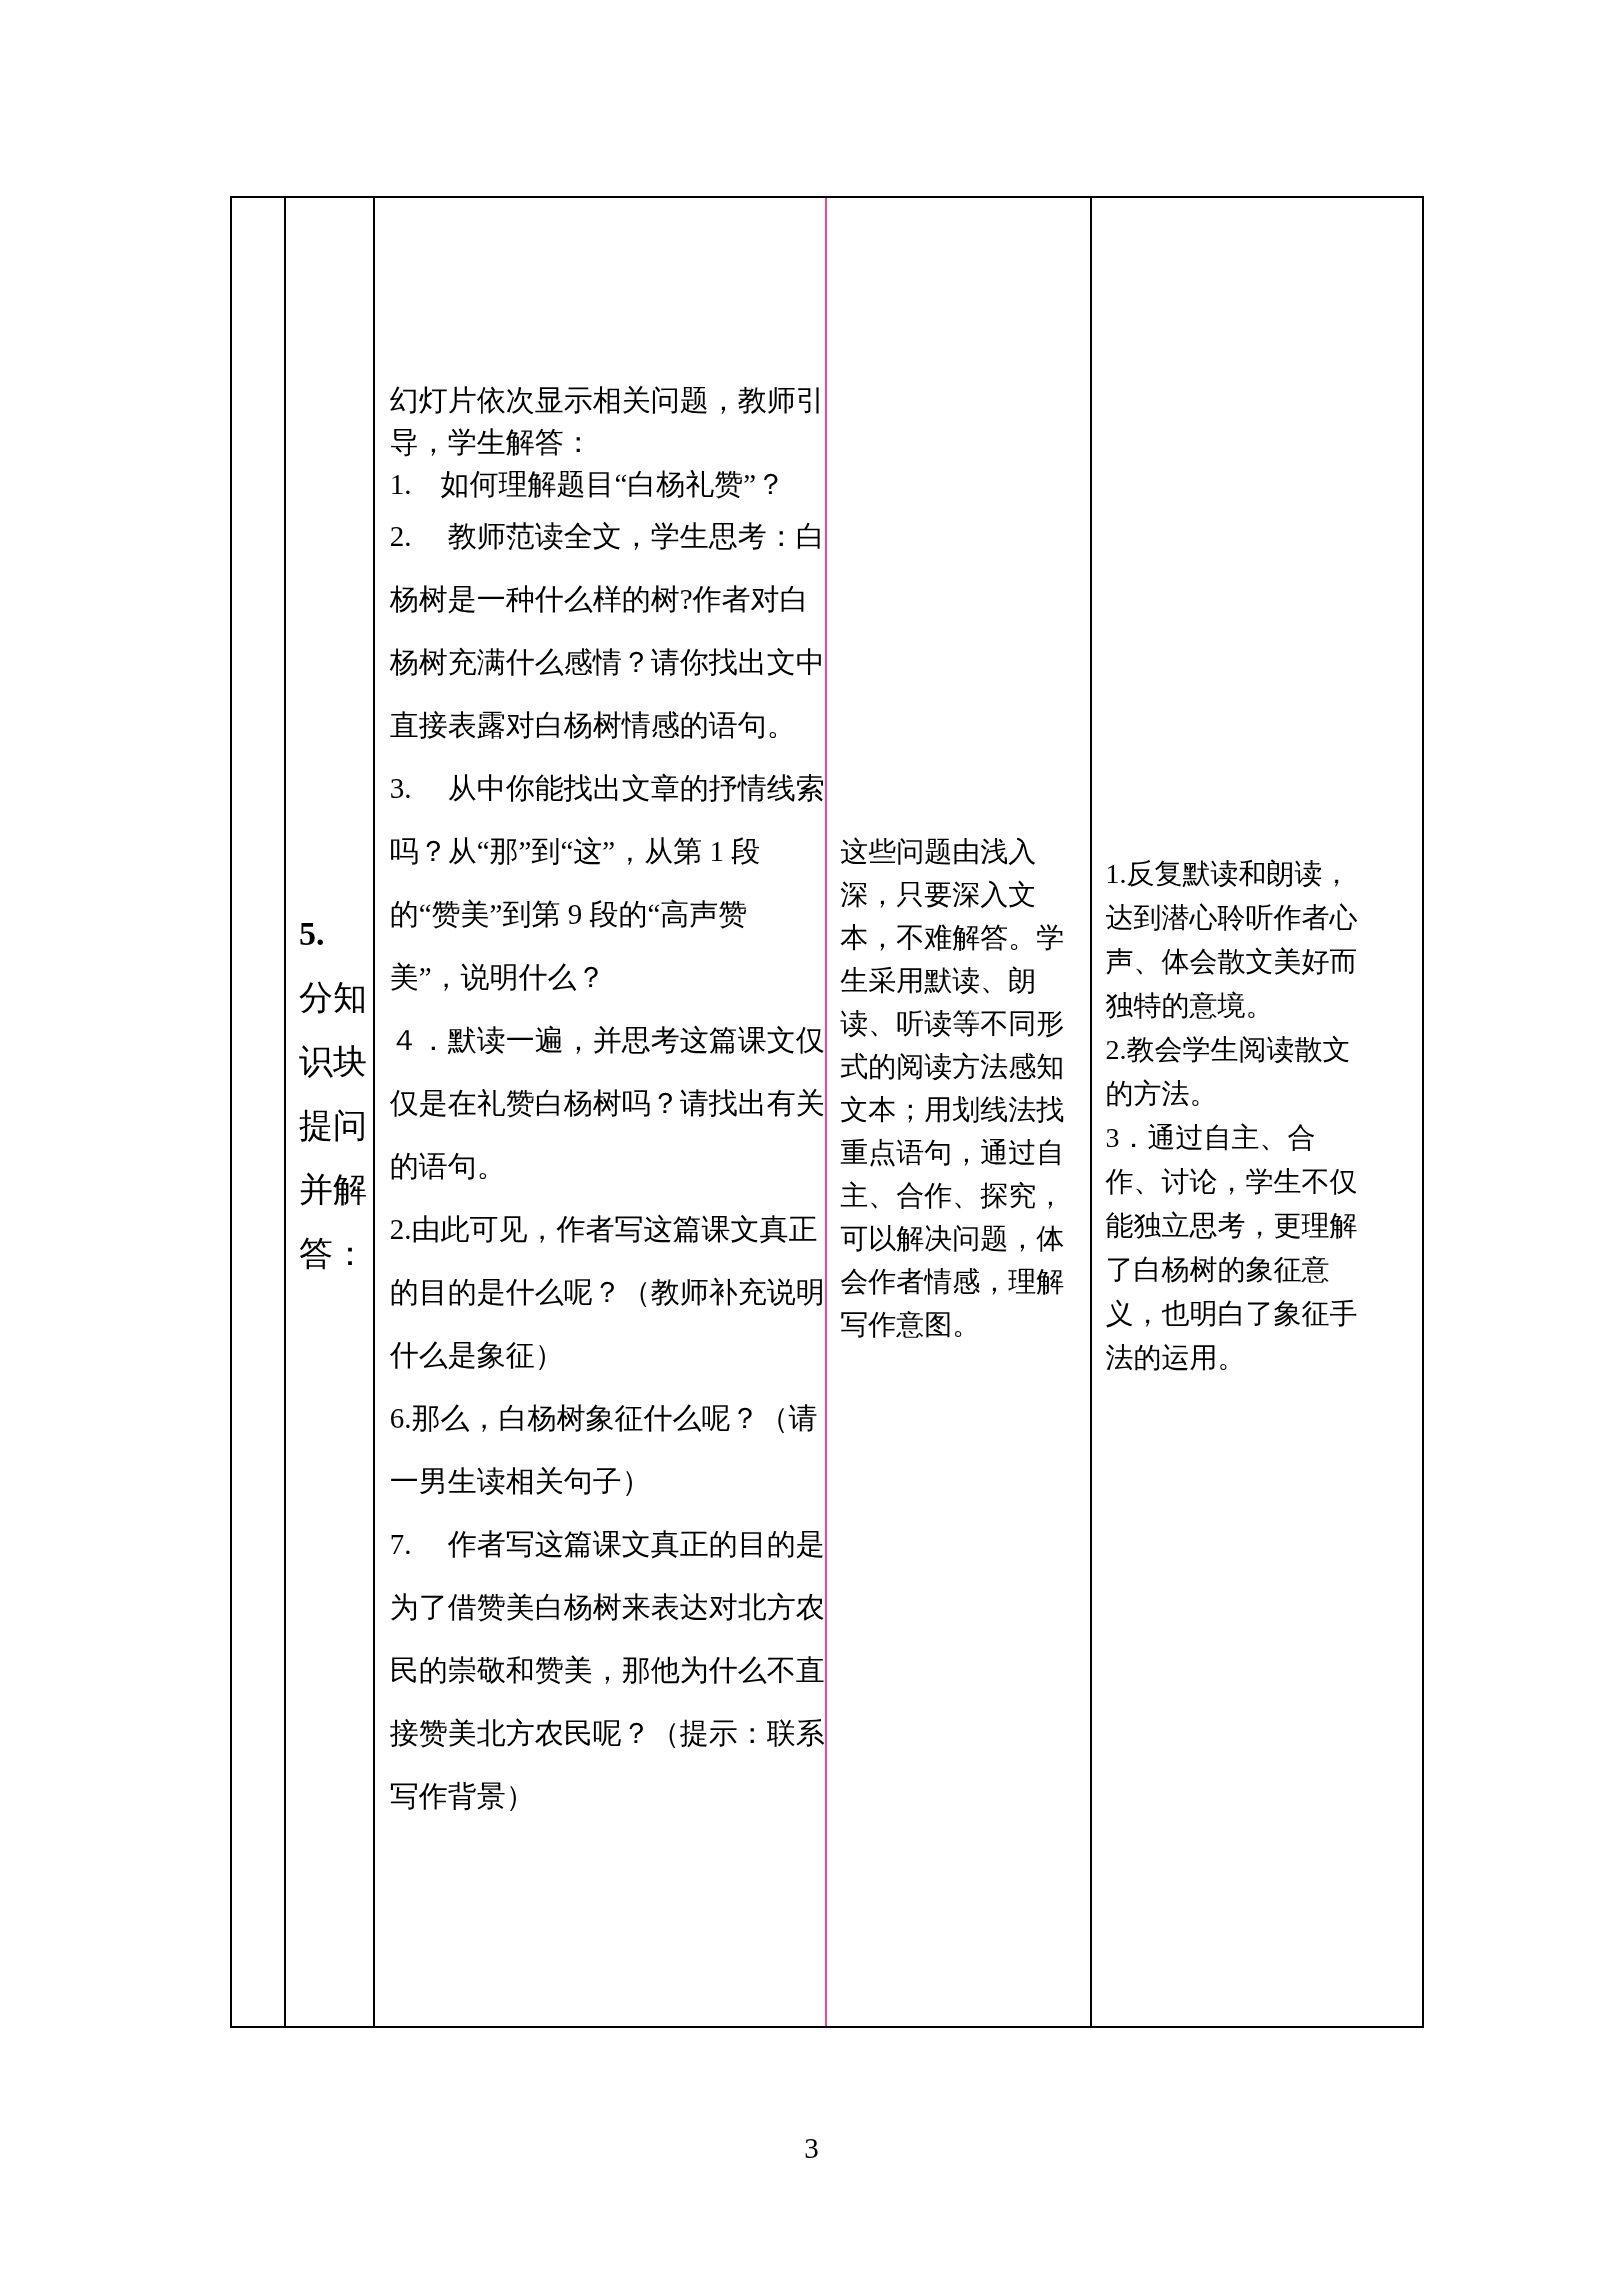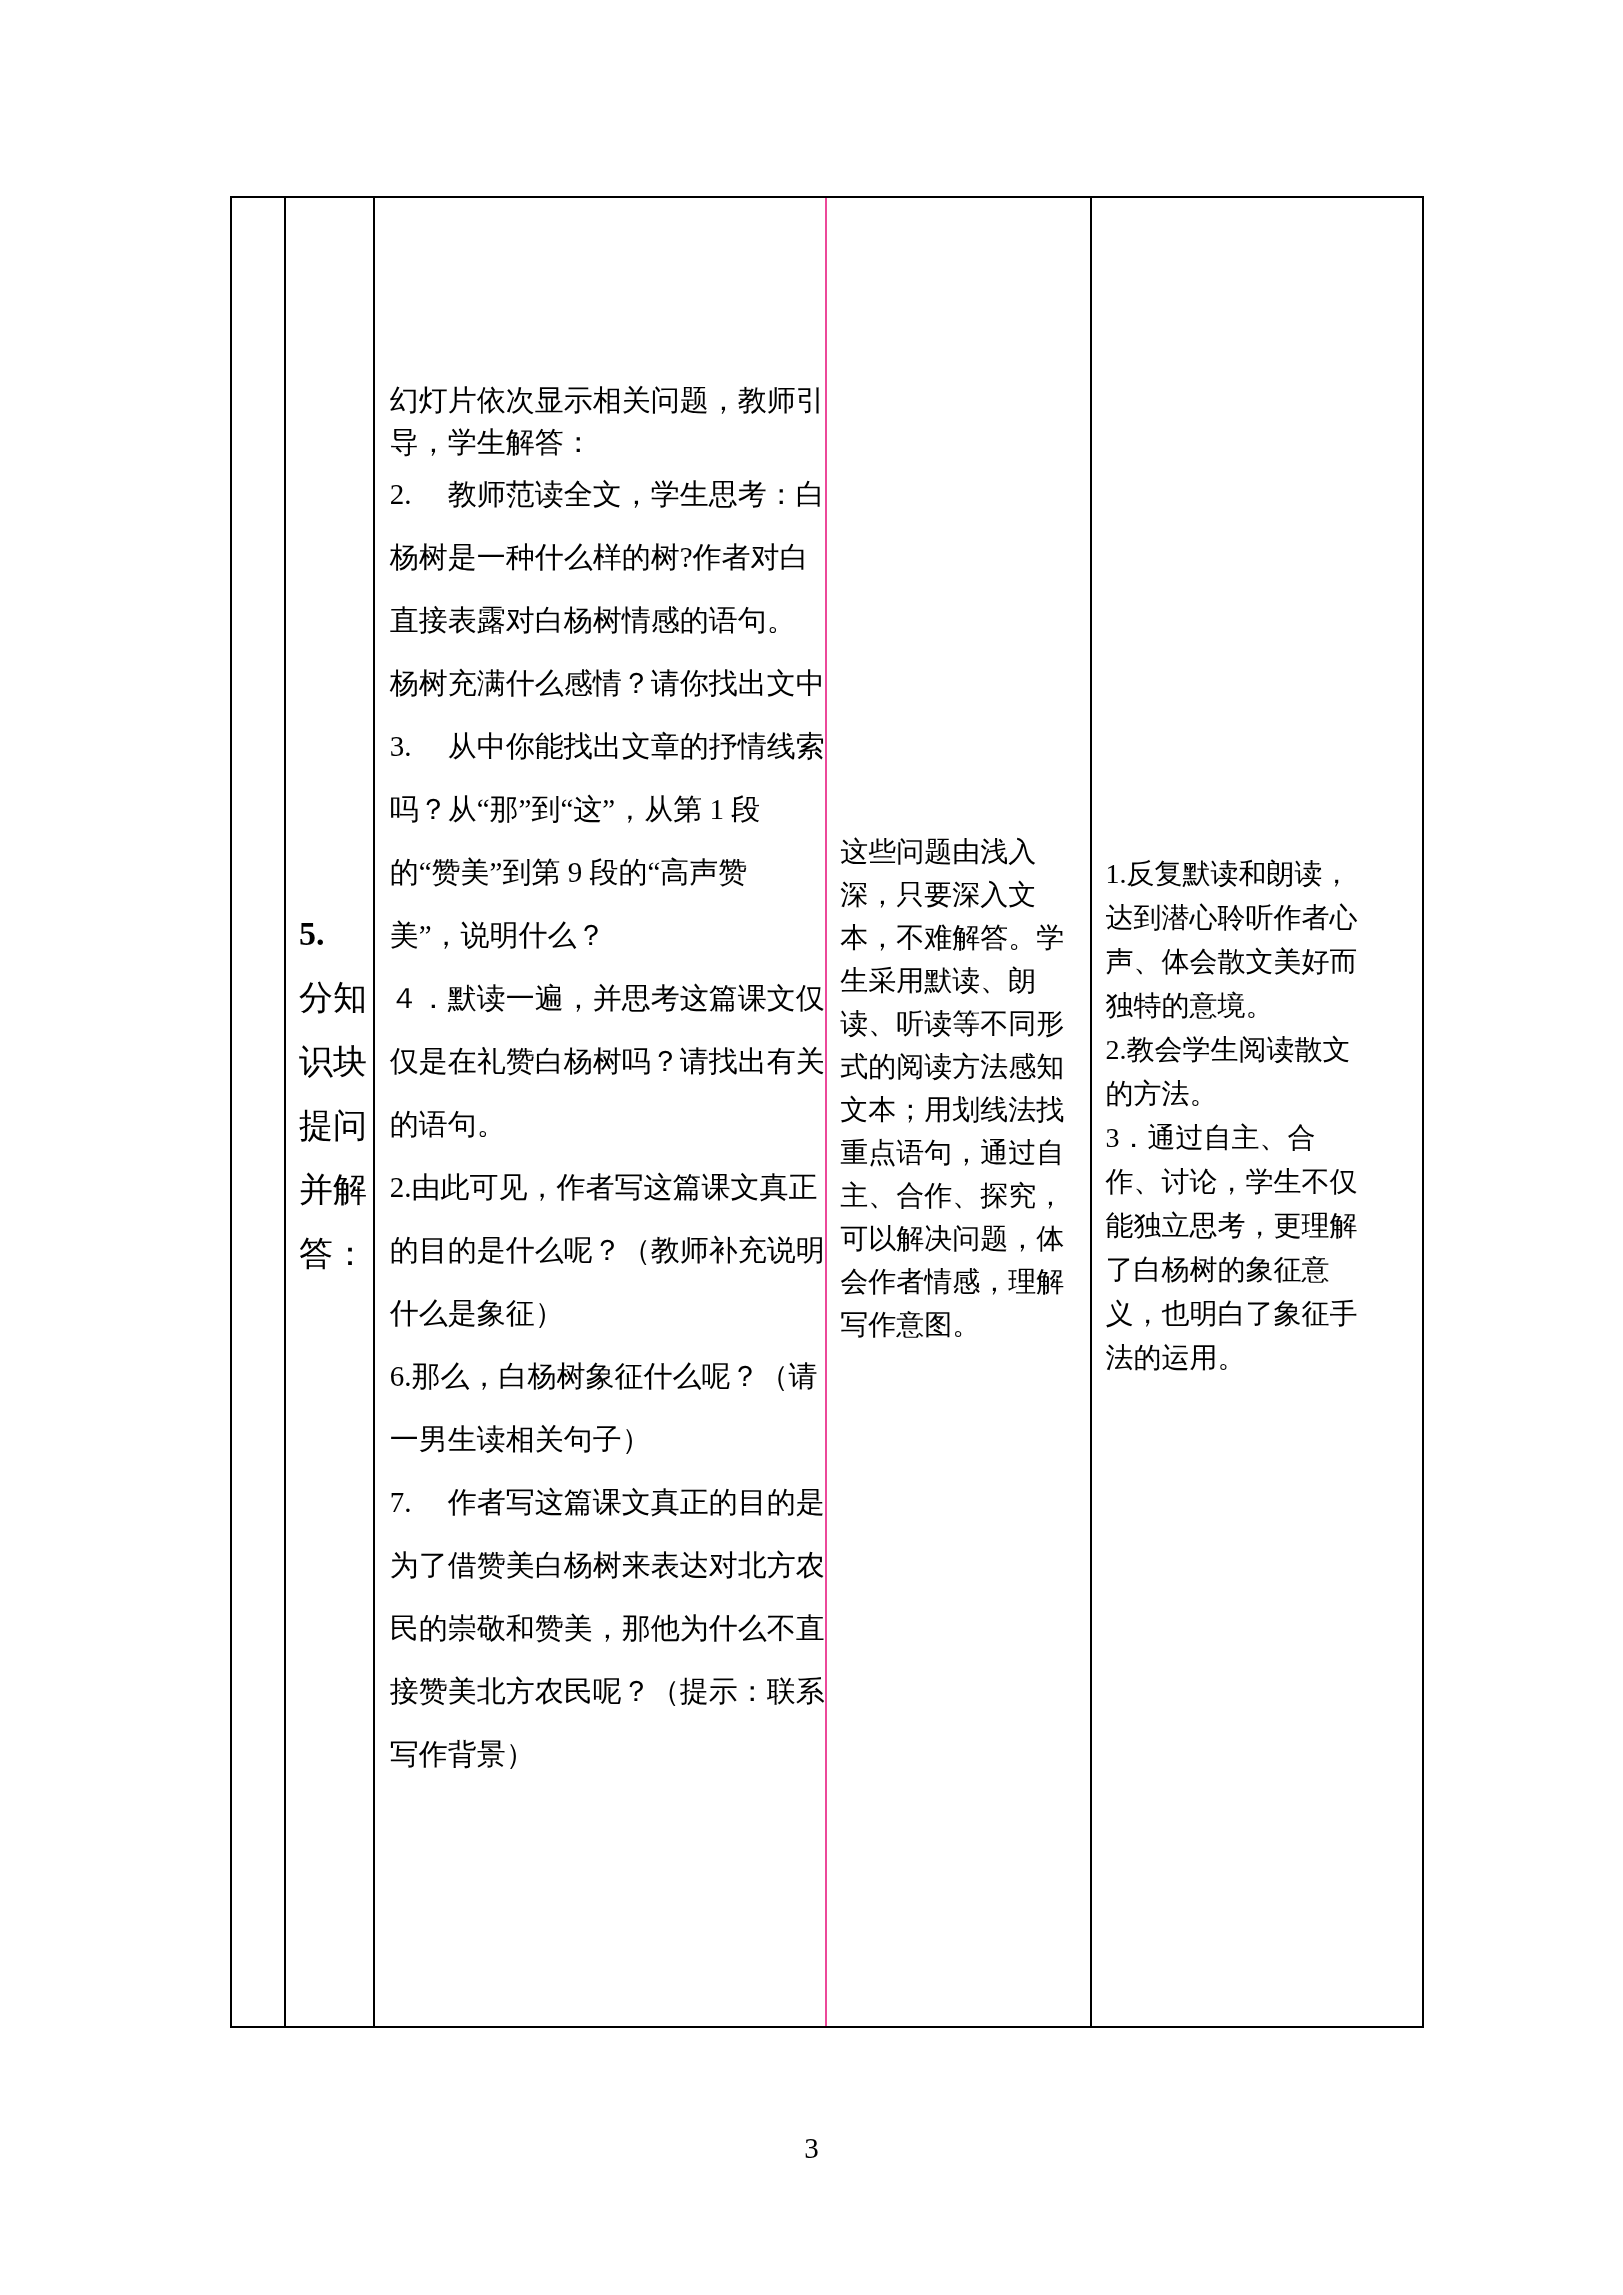--- a/index.html
+++ b/index.html
@@ -69,26 +69,27 @@
           <div class="line">提问</div>
           <div class="line">并解</div>
           <div class="line">答：</div>
         </div>
     </div>
 
     <div class="col col-3">
       <div class="lines intro-lines">
           <div class="line">幻灯片依次显示相关问题，教师引</div>
           <div class="line">导，学生解答：</div>
+          <div class="line">1.　如何理解题目“白杨礼赞”？</div>
         </div>
       <div class="lines question-lines">
           <div class="line">2.　 教师范读全文，学生思考：白</div>
           <div class="line">杨树是一种什么样的树?作者对白</div>
+          <div class="line">杨树充满什么感情？请你找出文中</div>
           <div class="line">直接表露对白杨树情感的语句。</div>
-          <div class="line">杨树充满什么感情？请你找出文中</div>
           <div class="line">3.　 从中你能找出文章的抒情线索</div>
           <div class="line">吗？从“那”到“这”，从第 1 段</div>
           <div class="line">的“赞美”到第 9 段的“高声赞</div>
           <div class="line">美”，说明什么？</div>
           <div class="line">４．默读一遍，并思考这篇课文仅</div>
           <div class="line">仅是在礼赞白杨树吗？请找出有关</div>
           <div class="line">的语句。</div>
           <div class="line">2.由此可见，作者写这篇课文真正</div>
           <div class="line">的目的是什么呢？（教师补充说明</div>
           <div class="line">什么是象征）</div>

